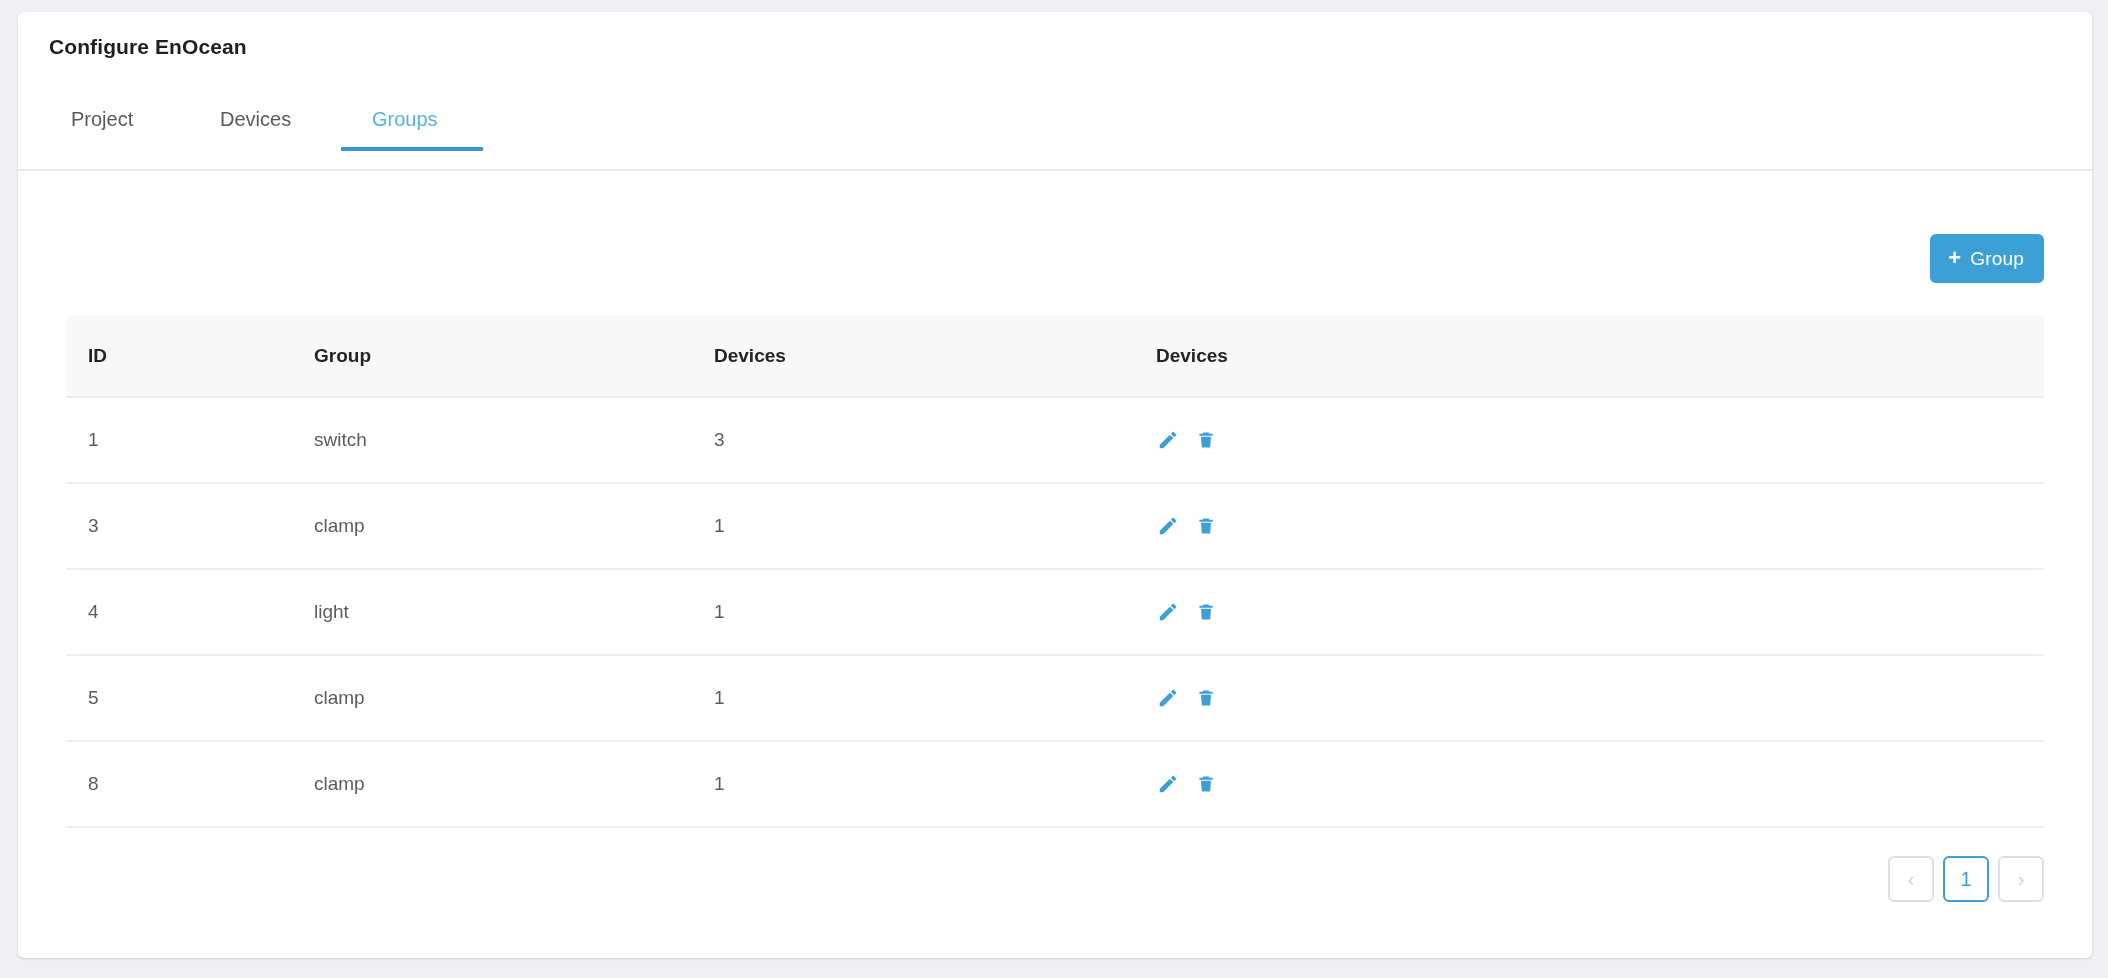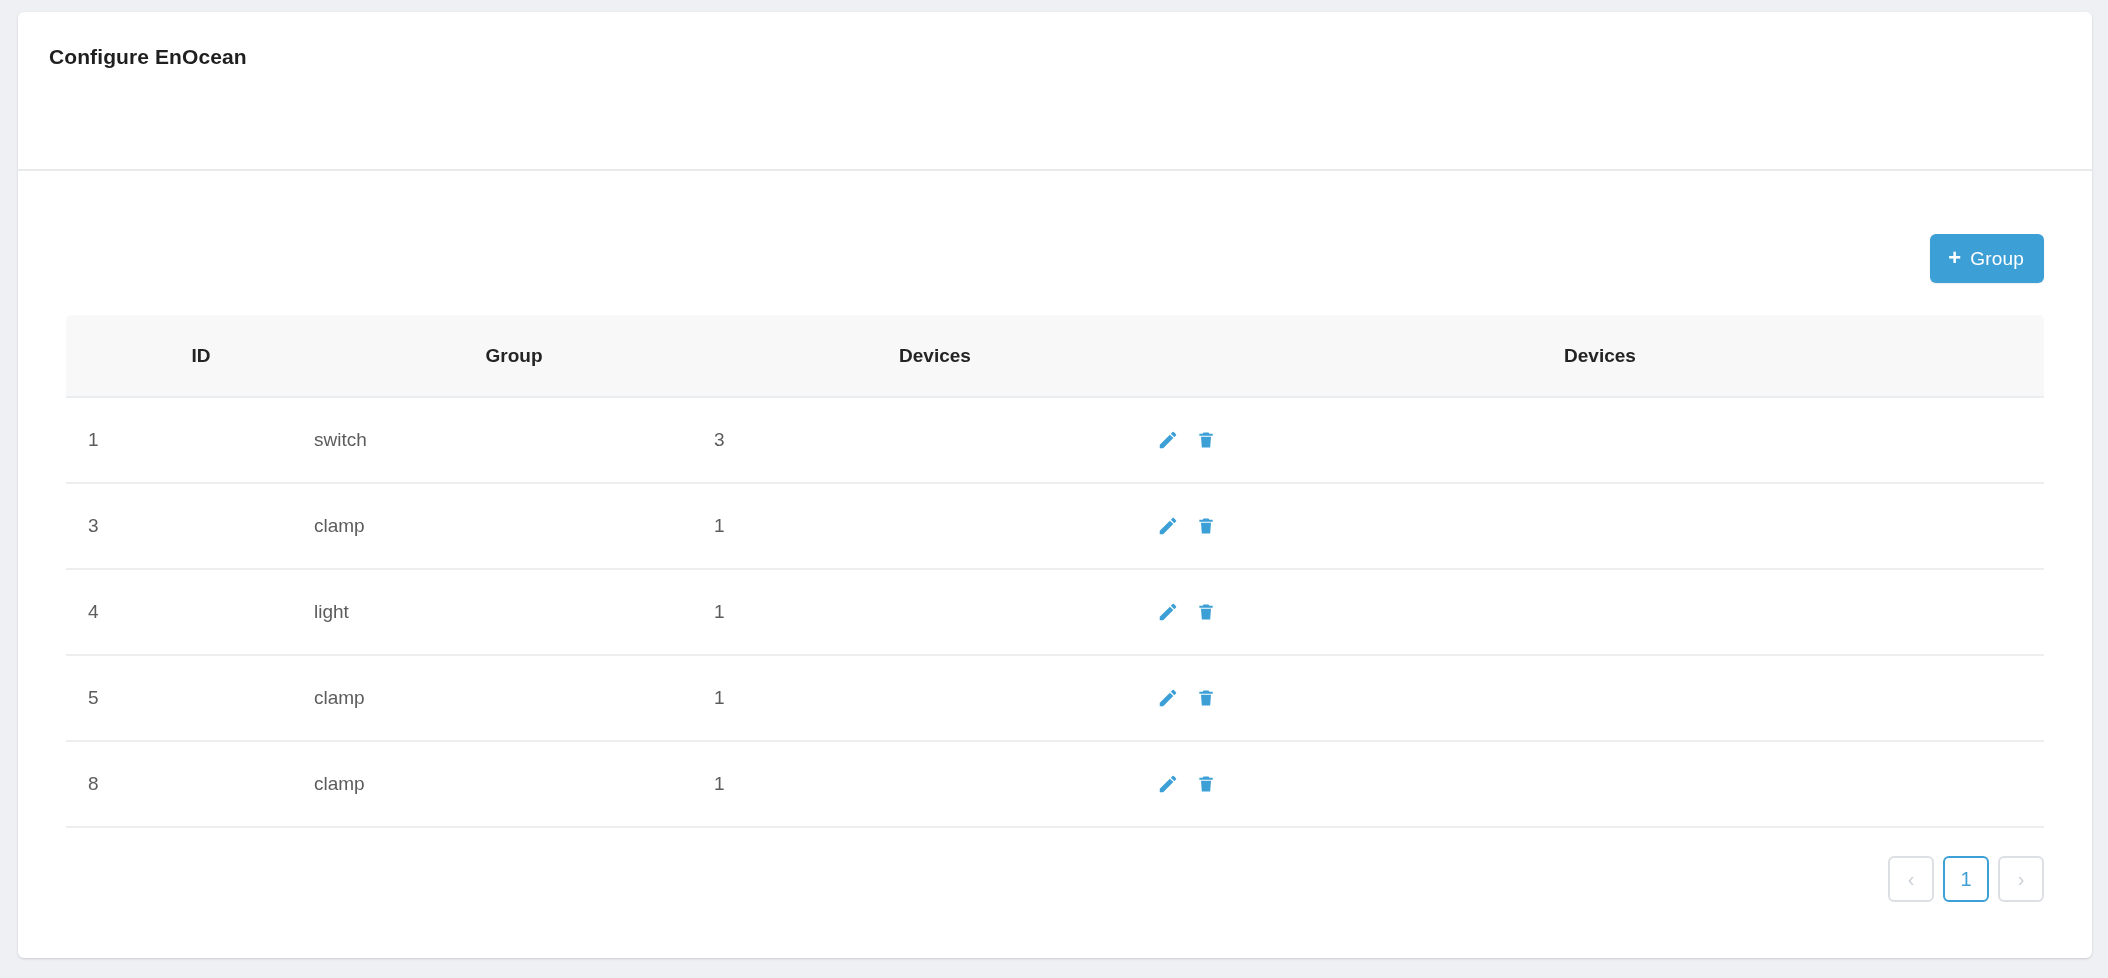--- a/index.html
+++ b/index.html
@@ -27,21 +27,21 @@
     height: 946px;
     background: #ffffff;
     border-radius: 6px;
     box-shadow: 0 1px 3px rgba(0,0,0,0.10), 0 1px 2px rgba(0,0,0,0.05);
     overflow: hidden;
   }
 
   
   .card-header {
     position: relative;
-    padding: 34px 0 0 31px;
+    padding: 24px 0 0 31px;
     border-bottom: 2px solid #e8eaec;
     height: 159px;
   }
 
   .page-title {
     font-size: 21px;
     font-weight: bold;
     color: #1f1f1f;
     letter-spacing: 0.1px;
     line-height: 1;
@@ -125,21 +125,21 @@
   }
 
   table.grid {
     width: 100%;
     border-collapse: collapse;
     table-layout: fixed;
   }
 
   table.grid thead th {
     background: #f8f8f9;
-    text-align: center;
+    text-align: left;
     font-size: 19px;
     font-weight: bold;
     color: #242424;
     padding: 26px 0 26px 0;
     height: 82px;
     border-bottom: 2px solid #ebeef1;
     vertical-align: middle;
   }
   table.grid thead th:first-child { border-top-left-radius: 5px; padding-left: 22px; }
   table.grid thead th:last-child  { border-top-right-radius: 5px; }
@@ -211,20 +211,25 @@
 </style>
 </head>
 <body>
 
 <div class="page">
   <div class="card">
 
     <div class="card-header">
       <div class="page-title">Configure EnOcean</div>
 
+      <div class="tabs">
+        <div class="tab tab-0">Project</div>
+        <div class="tab tab-1">Devices</div>
+        <div class="tab tab-2 active">Groups</div>
+      </div>
     </div>
 
     <div class="card-body">
 
       <div class="toolbar">
         <button class="btn-add">
           <span class="plus">+</span>
           <span>Group</span>
         </button>
       </div>

